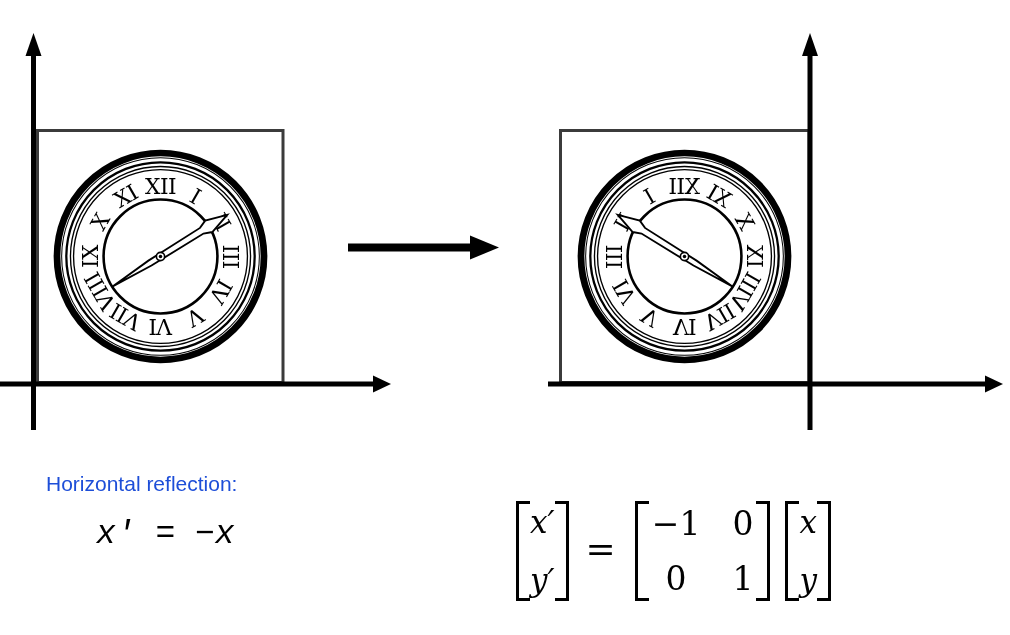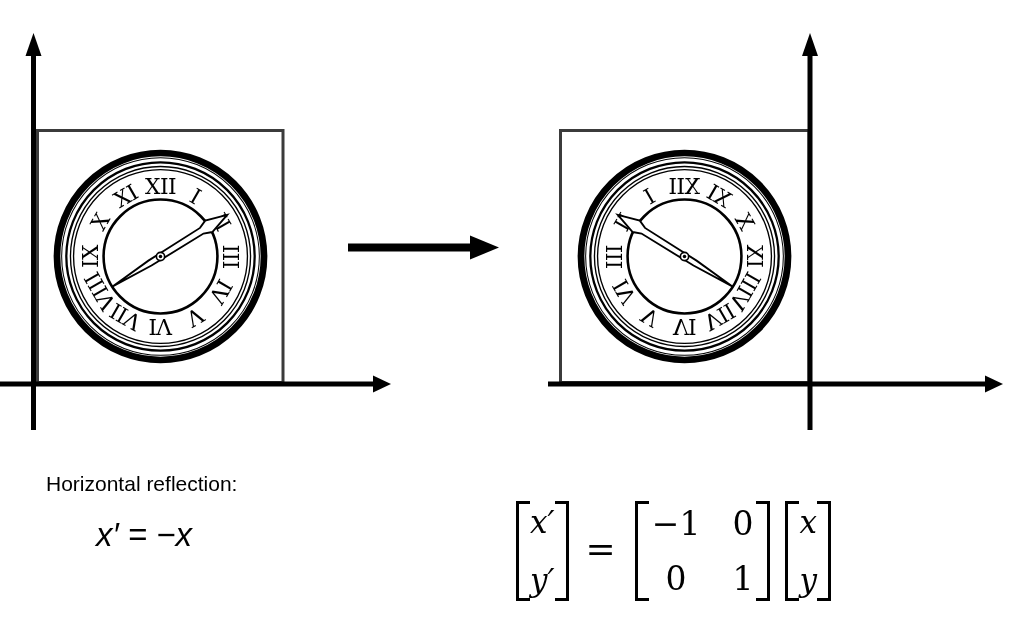--- a/index.html
+++ b/index.html
@@ -13,25 +13,25 @@
   .stage svg{position:absolute;left:0;top:0;}
   .clock-numerals text{
     font-family:"DejaVu Serif",serif;
     font-size:21px;
     letter-spacing:-0.5px;
     text-anchor:middle;
     fill:#000;
   }
   .caption{
     position:absolute;left:46px;top:472px;
-    font-size:21px;color:#000000;
+    font-size:21px;color:#1d4ed8;
     font-family:"Liberation Sans",sans-serif;
   }
   .math{
-    font-family:Liberation Sans, sans-serif;
+    font-family:Liberation Mono, monospace;
     font-style:italic;
     color:#000;
   }
   .eq1{position:absolute;left:96px;top:516px;font-size:33px;}
   .eq2{position:absolute;left:96px;top:571px;font-size:33px;}
   .matrix-eq{
     position:absolute;left:516px;top:501px;height:100px;
     display:flex;align-items:stretch;color:#000;
   }
   .bracketed{position:relative;display:flex;}

